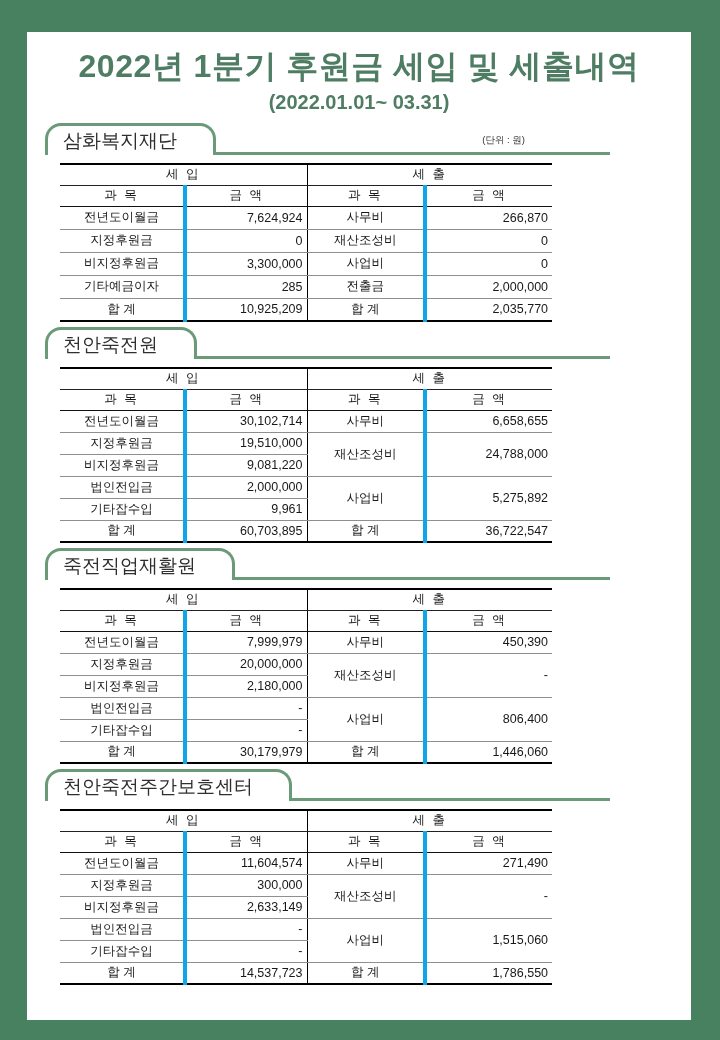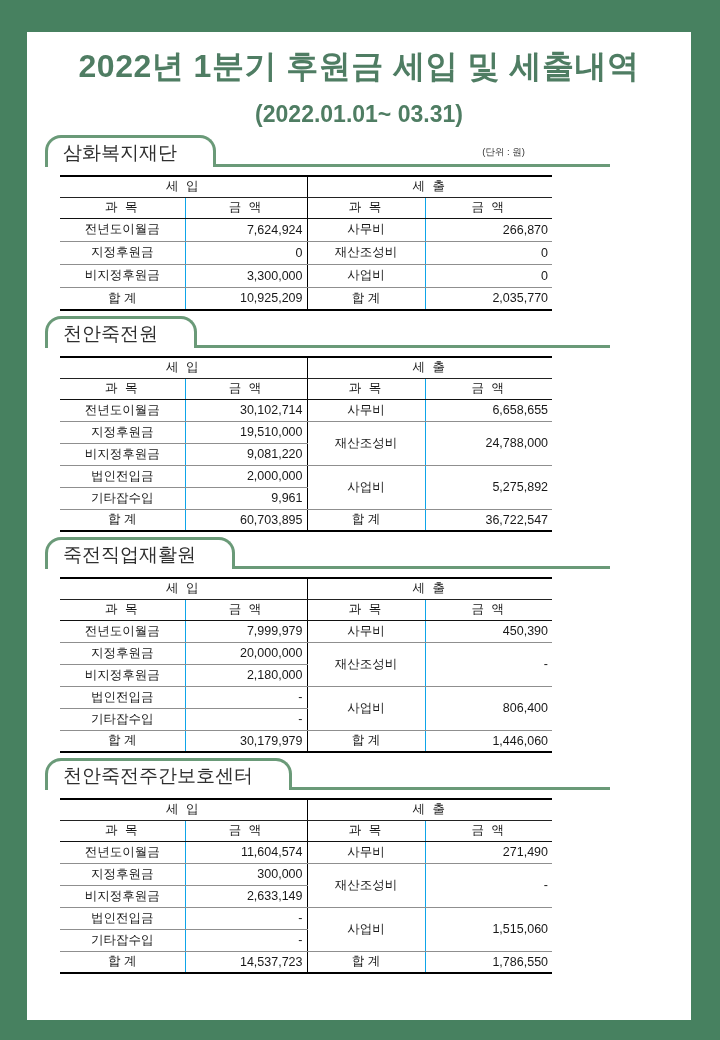--- a/index.html
+++ b/index.html
@@ -18,24 +18,24 @@
   }
   .page-title {
     margin:16px 0 0 0;
     text-align:center;
     color:#4f7d63;
     font-size:32px; line-height:36px;
     font-weight:600;
     letter-spacing:0.5px;
   }
   .page-subtitle {
-    margin:16px 0 0 0;
+    margin:4px 0 0 0;
     text-align:center;
     color:#4f7d63;
-    font-size:23px; line-height:29px;
+    font-size:20px; line-height:29px;
     font-weight:600;
   }
   .section { margin-top:5px; }
   .section.first { margin-top:6px; }
   .section-head {
     position:relative;
     display:flex; align-items:flex-end;
     margin:0 81px 0 18px;
     height:32px;
   }
@@ -75,21 +75,21 @@
     letter-spacing:2px;
   }
   th.gh-l { border-right:1.5px solid #000; }
   tr.cols th {
     border-bottom:1.6px solid #111;
     height:21px;
     letter-spacing:2px;
   }
   tbody td { border-bottom:1px solid #8f8f8f; height:22px; }
   table.t1 tbody td { height:23px; }
-  .vr1 { border-right:1px solid #0ea5e9; }
+  .vr1 { border-right:4px solid #0ea5e9; }
   .vr2 { border-right:1.5px solid #000; }
   .lab { text-align:center; }
   .amt { text-align:right; padding-right:3px; }
   tr.total td { border-bottom:2.8px solid #000; }
   .b { font-weight:bold; }
 </style>
 </head>
 <body>
 
 <div class="content">
@@ -136,20 +136,26 @@
           <td class="amt vr2">0</td>
           <td class="lab vr1">재산조성비</td>
           <td class="amt">0</td>
         </tr>
         <tr>
           <td class="lab vr1">비지정후원금</td>
           <td class="amt vr2">3,300,000</td>
           <td class="lab vr1">사업비</td>
           <td class="amt">0</td>
         </tr>
+        <tr>
+          <td class="lab vr1">기타예금이자</td>
+          <td class="amt vr2">285</td>
+          <td class="lab vr1">전출금</td>
+          <td class="amt">2,000,000</td>
+        </tr>
         <tr class="total">
           <td class="lab vr1">합 계</td>
           <td class="amt vr2 b">10,925,209</td>
           <td class="lab vr1">합 계</td>
           <td class="amt b">2,035,770</td>
         </tr>
       </tbody>
     </table>
   </div>
 

